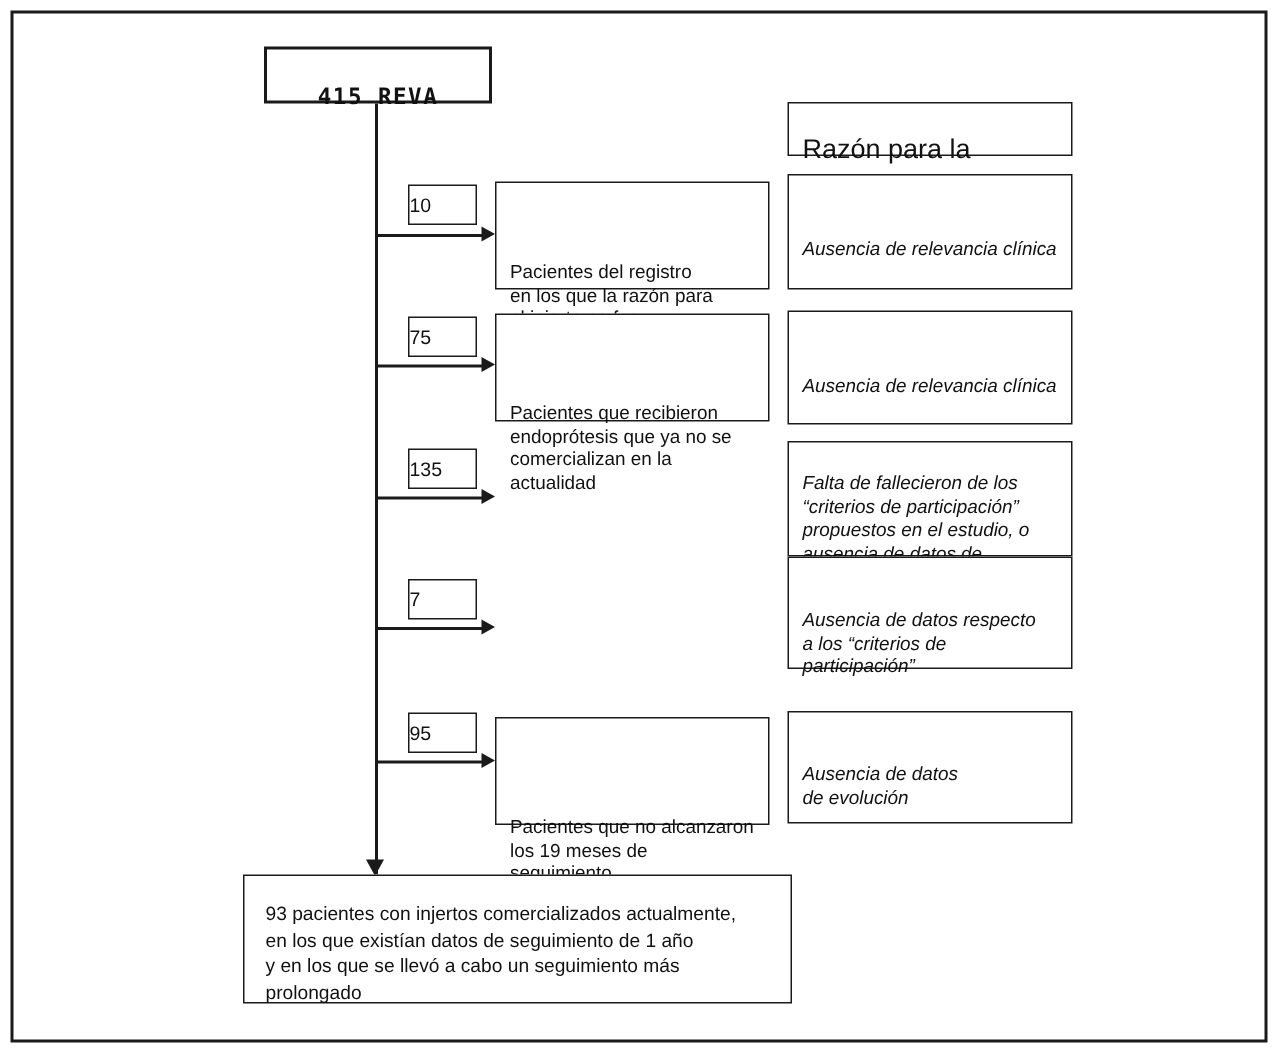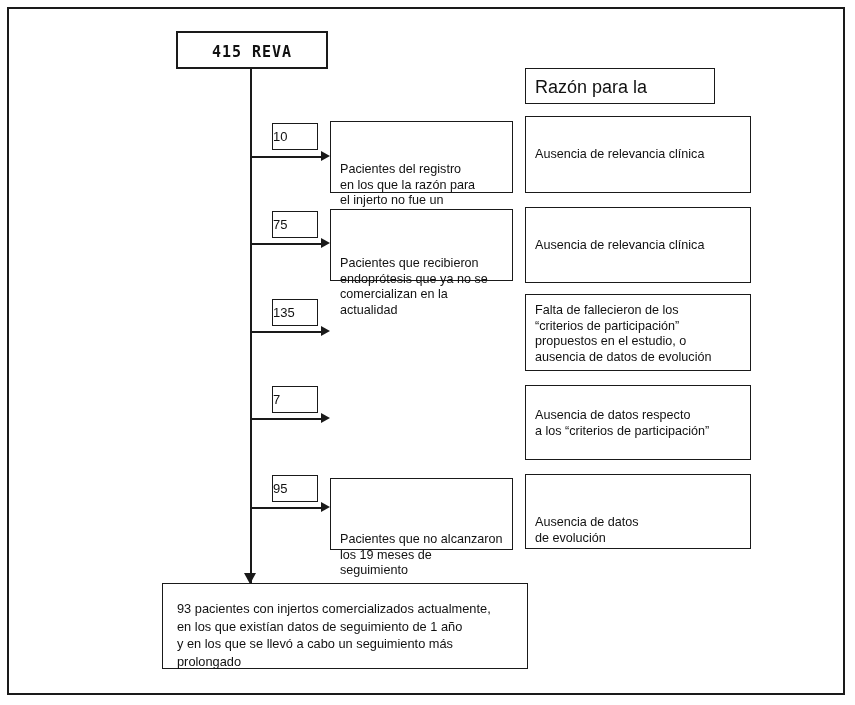--- a/index.html
+++ b/index.html
@@ -36,21 +36,21 @@
     position: absolute;
     border: 1.6px solid #1a1a1a;
     box-sizing: border-box;
     background: #ffffff;
   }
 
   .box-inner {
     position: absolute;
     left: 0;
     right: 0;
-    padding: 0 9px;
+    padding: 12px 9px;
     box-sizing: border-box;
   }
 
   
   .title-box {
     left: 176px;
     top: 31px;
     width: 152px;
     height: 38px;
     border-width: 2px;
@@ -96,21 +96,22 @@
   }
   .desc-text {
     font-size: 12.6px;
     line-height: 15.6px;
     margin-top: 32px;
   }
 
   
   .reason-box {
     left: 525px;
-    width: 226px;
+    width: 190px;
+    font-style: italic;
   }
   .reason-text {
     font-size: 12.6px;
     line-height: 15.6px;
   }
 
   
   .conclusion-box {
     left: 162px;
     top: 583px;
@@ -216,36 +217,36 @@
 “criterios de participación”
 propuestos en el estudio, o
 ausencia de datos de evolución</div>
   </div>
 
   <div class="branch-line" style="top:418px"></div>
   <div class="branch-head" style="top:413px"></div>
   <div class="box count-box" style="left:272px; top:386px">
     <div class="box-inner count-text" style="padding:0">7</div>
   </div>
-  <div class="box reason-box" style="top:385px; height:75px">
+  <div class="box reason-box" style="top:371px; height:75px">
     <div class="box-inner reason-text" style="top:22px; white-space:pre-line">Ausencia de datos respecto
 a los “criterios de participación”</div>
   </div>
 
   <div class="branch-line" style="top:507px"></div>
   <div class="branch-head" style="top:502px"></div>
   <div class="box count-box" style="left:272px; top:475px">
     <div class="box-inner count-text" style="padding:0">95</div>
   </div>
   <div class="box desc-box" style="top:478px; height:72px">
     <div class="box-inner desc-text" style="top:21px; white-space:pre-line">Pacientes que no alcanzaron
 los 19 meses de seguimiento</div>
   </div>
   <div class="box reason-box" style="top:474px; height:75px">
-    <div class="box-inner reason-text" style="top:40px; white-space:pre-line">Ausencia de datos
+    <div class="box-inner reason-text" style="top:22px; white-space:pre-line">Ausencia de datos
 de evolución</div>
   </div>
 
   <div class="box conclusion-box">
     <div class="box-inner conclusion-text" style="top:16px; padding:0 14px; white-space:pre-line">93 pacientes con injertos comercializados actualmente,
 en los que existían datos de seguimiento de 1 año
 y en los que se llevó a cabo un seguimiento más prolongado</div>
   </div>
 
 </div>

